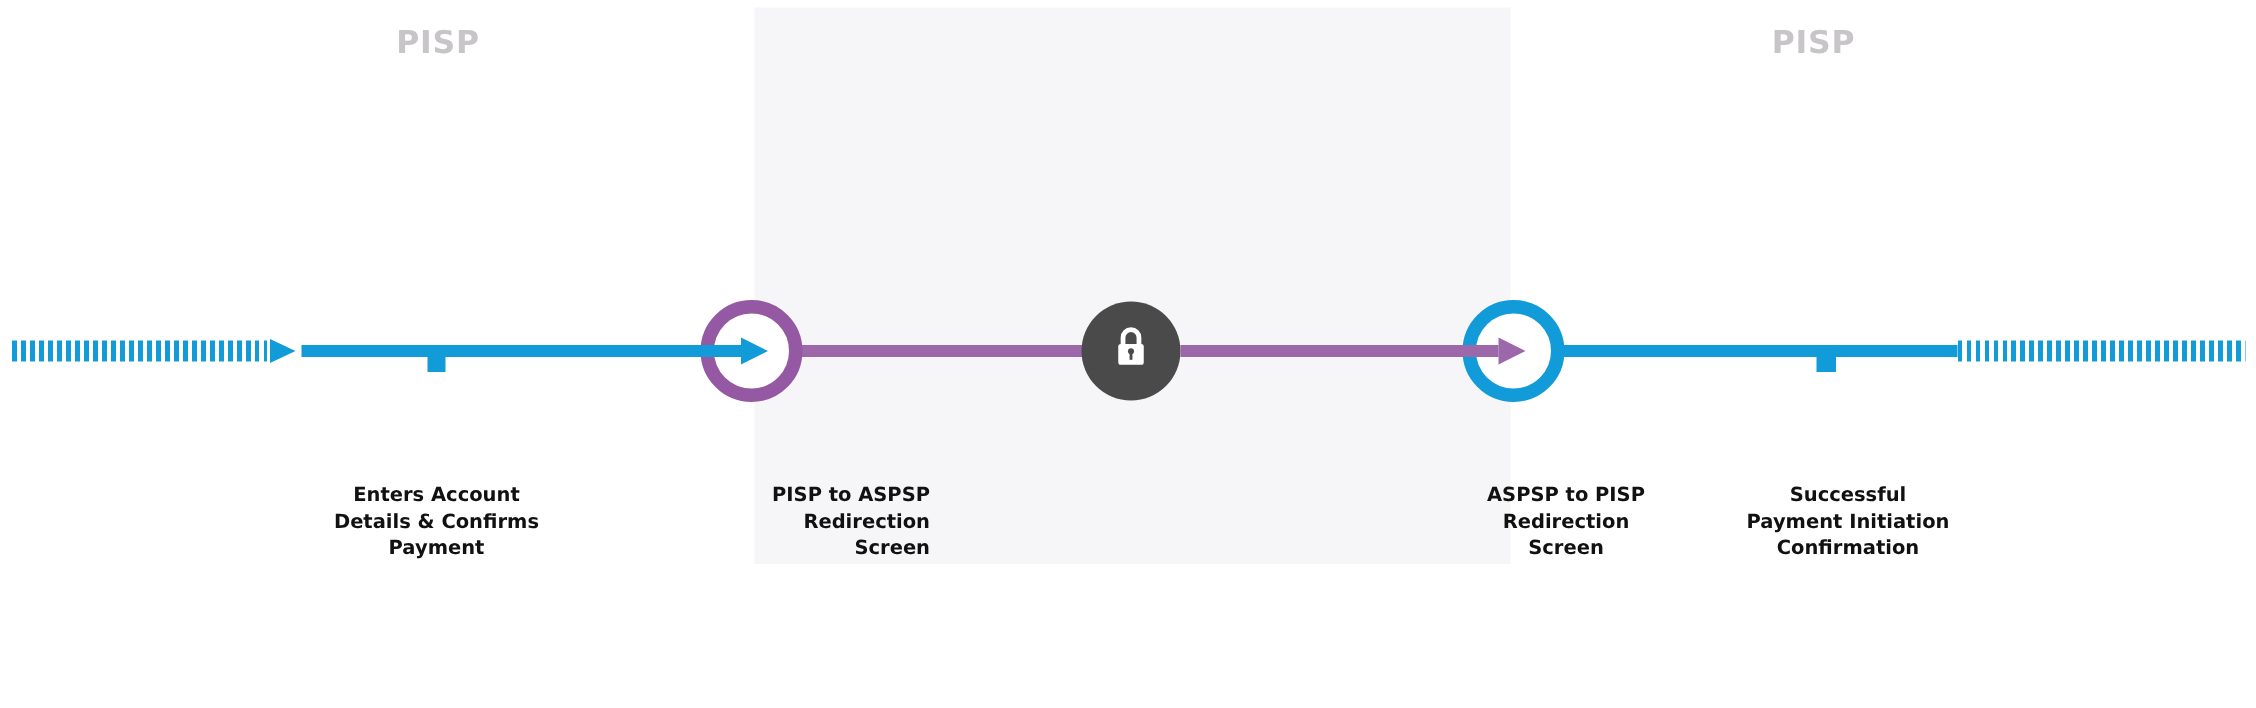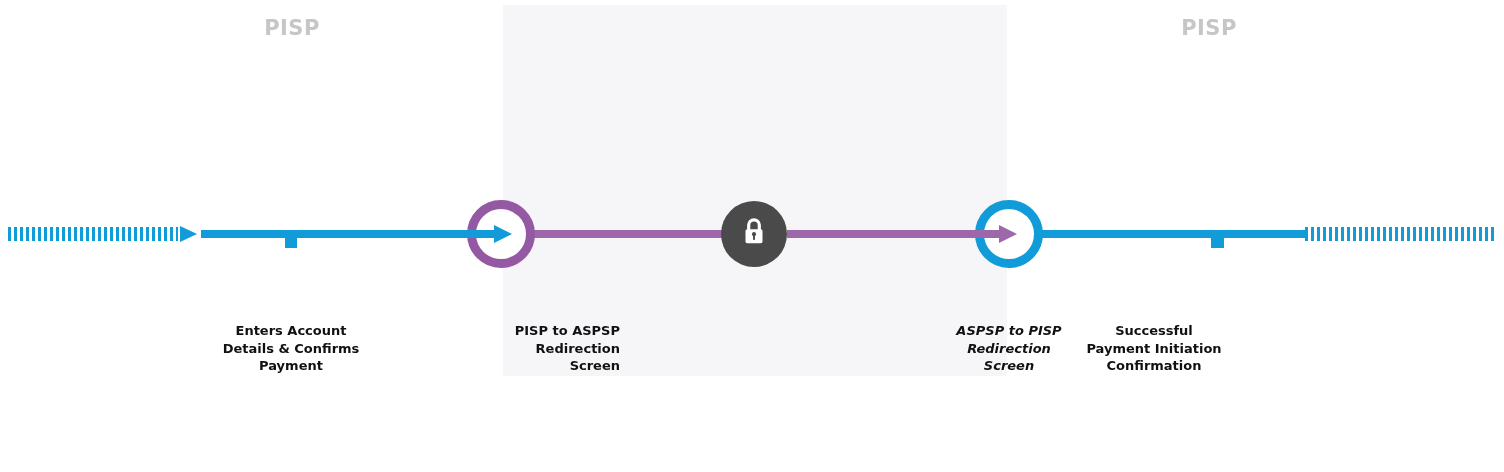--- a/index.html
+++ b/index.html
@@ -56,21 +56,21 @@
     border-radius:50%; background:var(--dark); z-index:2;
     display:flex; align-items:center; justify-content:center;
   }
   .lbl{
     position:absolute; top:279px; width:240px; text-align:center;
     font-size:13px; line-height:17.5px; font-weight:bold; color:var(--label);
     white-space:pre-line;
     margin-top:43px;
   }
   .lbl.s1{left:171px;} .lbl.s2{left:380px;text-align:right;} .lbl.s3{left:634px;}
-  .lbl.s4{left:889px;font-style:italic;} .lbl.s5{left:1034px;}
+  .lbl.s4{left:924px;} .lbl.s5{left:1112px;}
 </style>
 </head>
 <body>
 
 <div class="stage">
 
   <div class="panel"></div>
 
   <div class="hdr l">PISP</div>
   <div class="hdr r">PISP</div>

